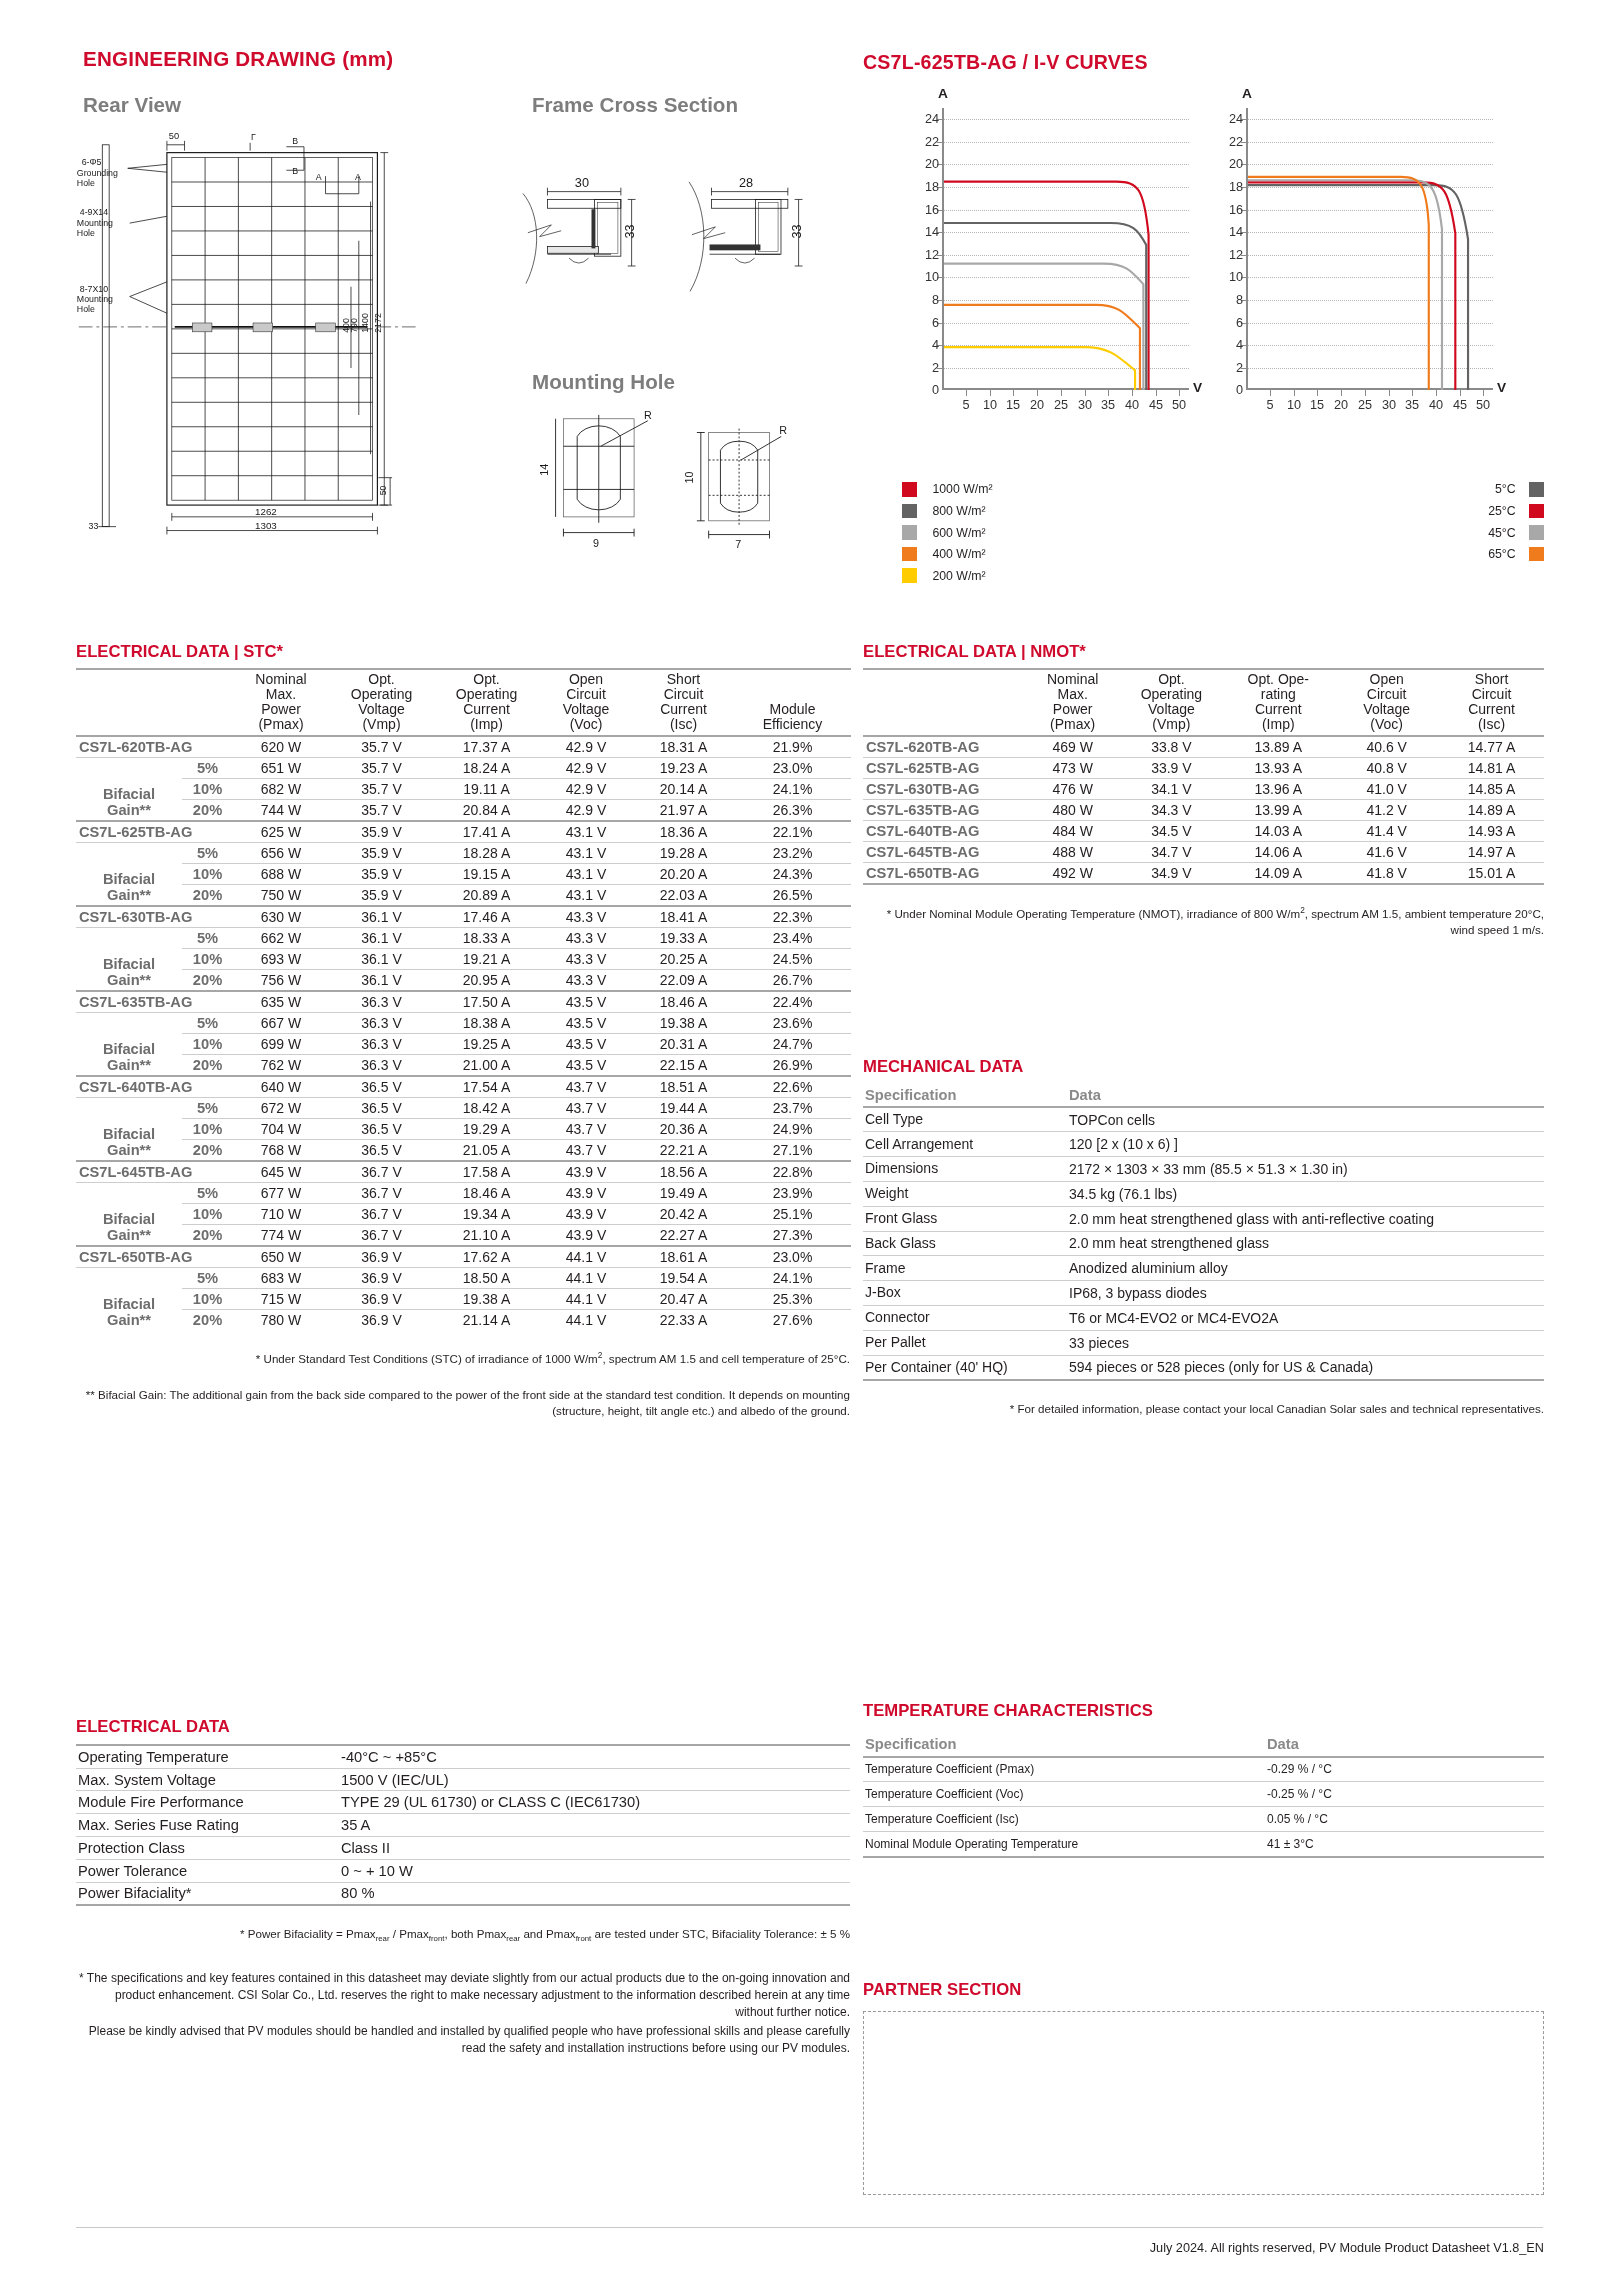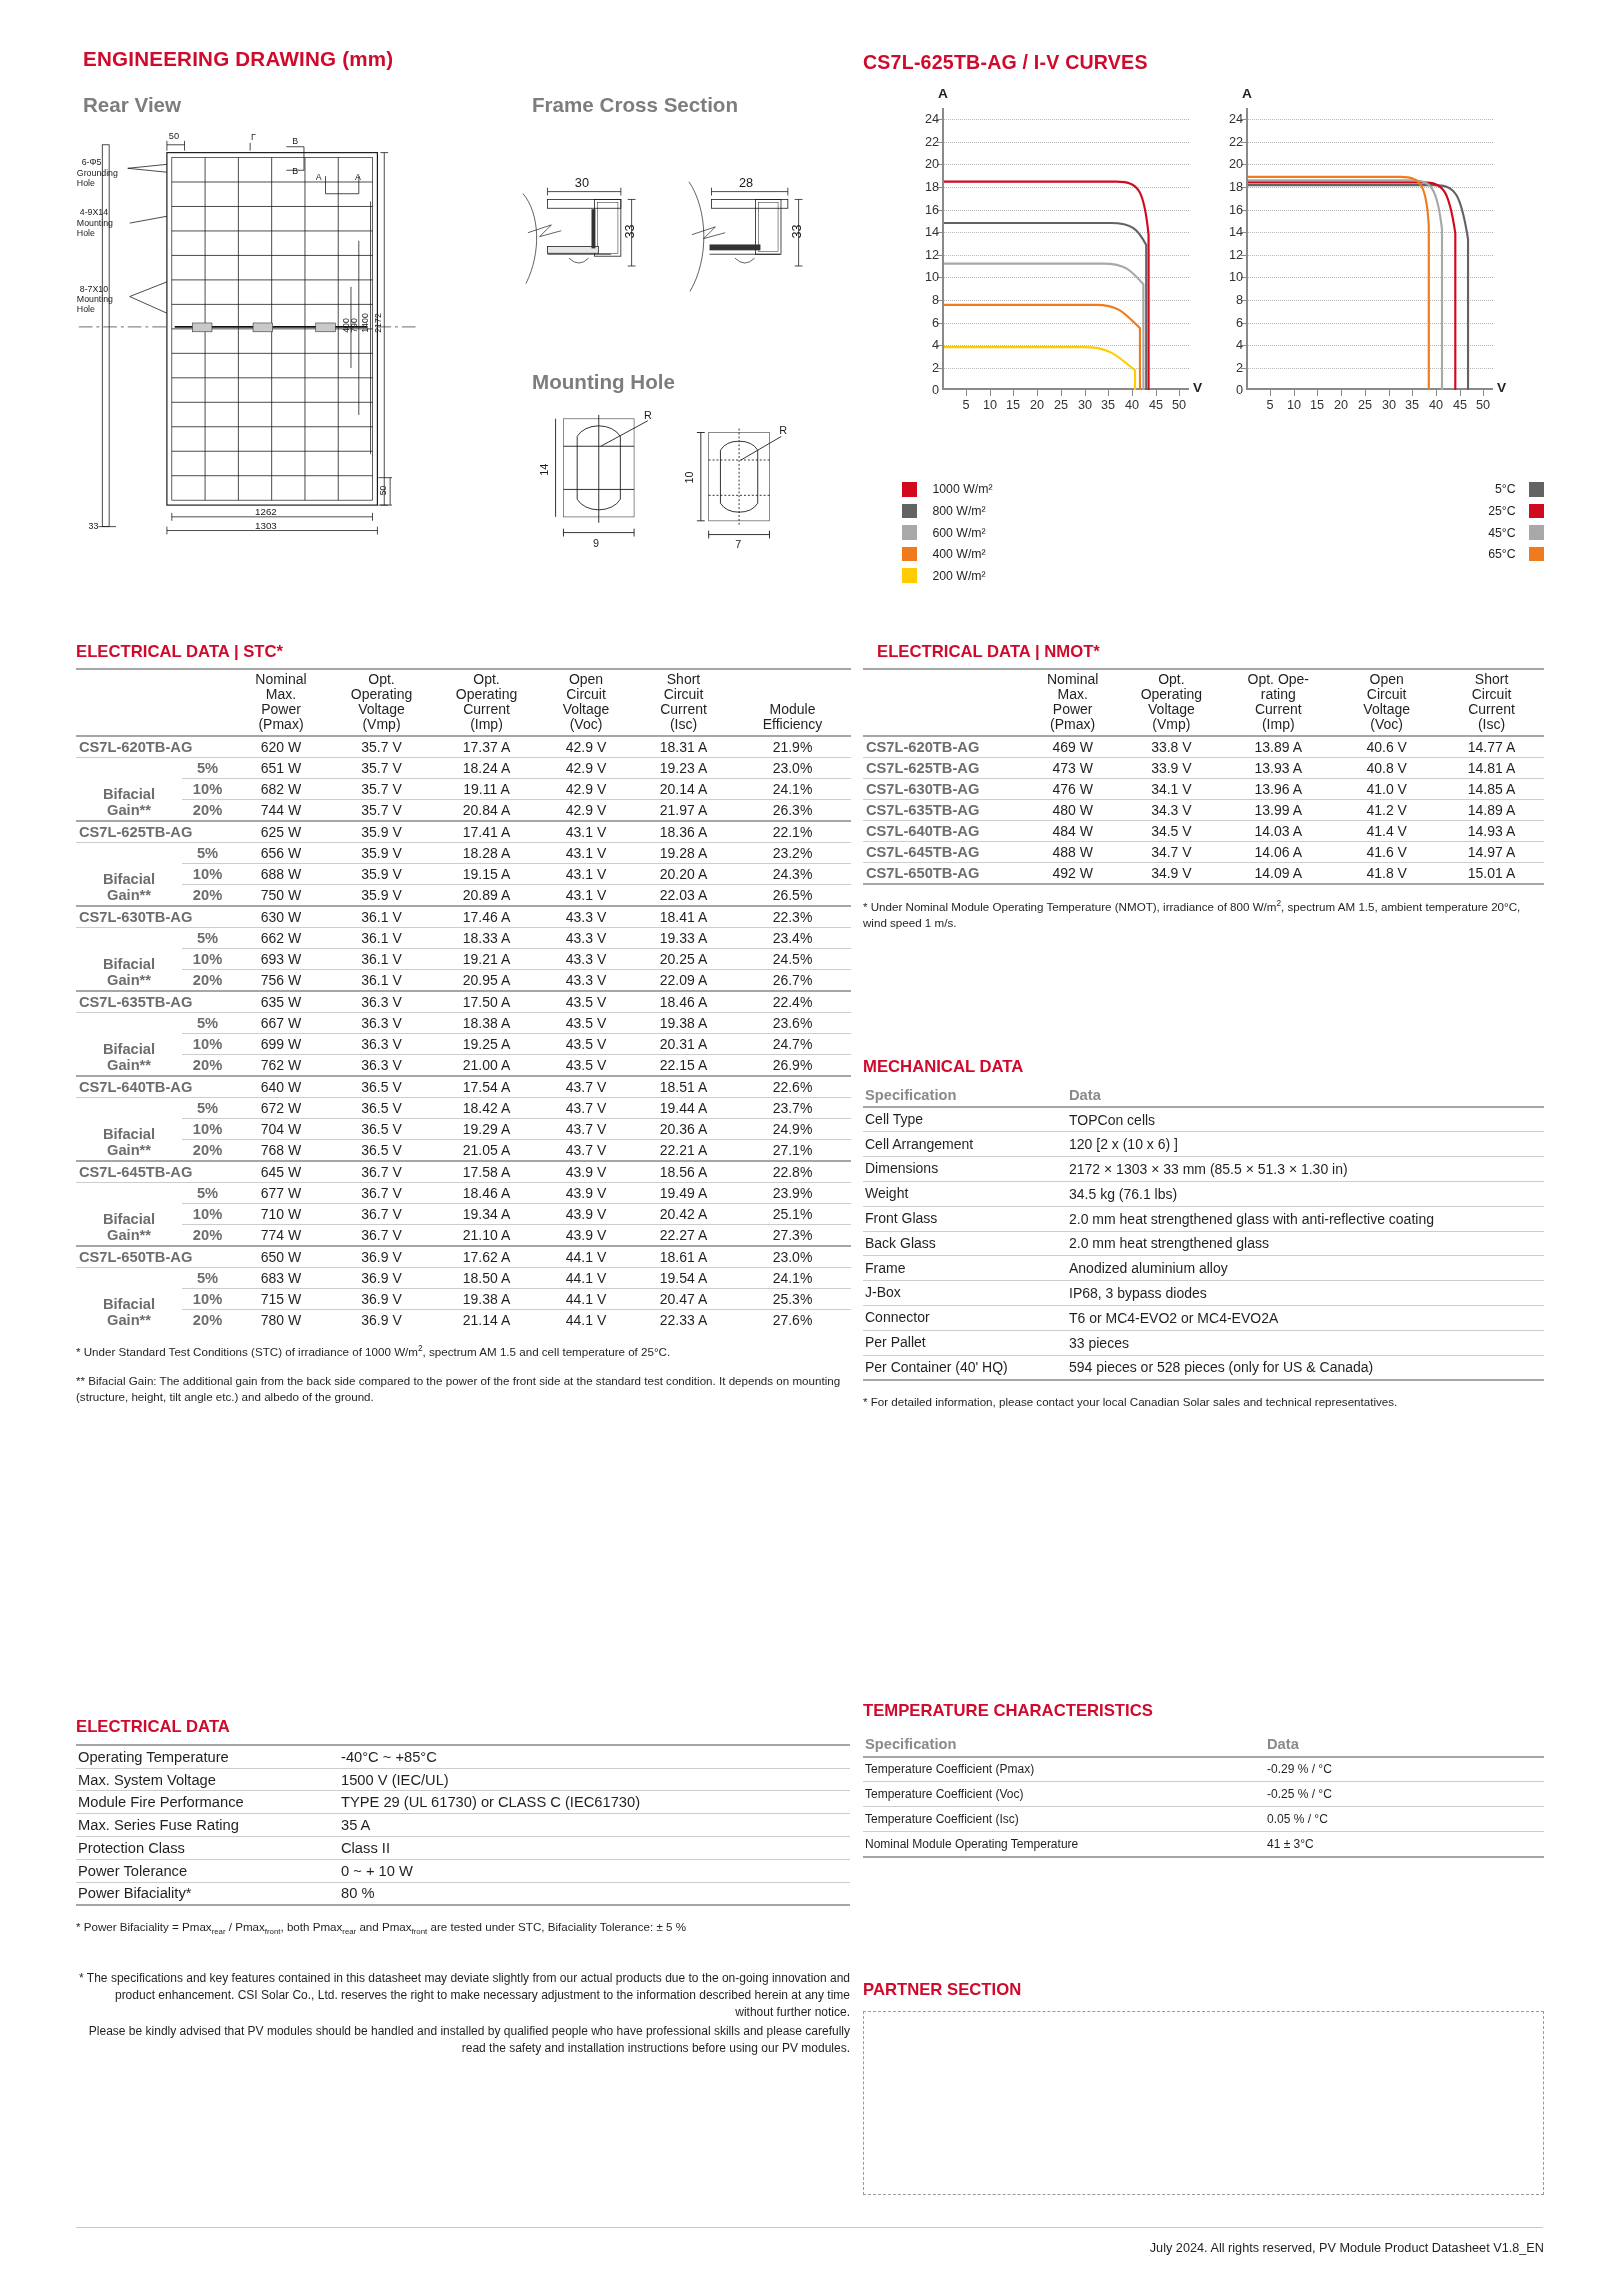--- a/index.html
+++ b/index.html
@@ -71,21 +71,21 @@
   }
   #stc-table thead tr { border-top:2.5px solid #a6a6a6; }
   #stc-table thead th.head-blank { border-top:2.5px solid #a6a6a6; }
   #stc-table .model-row td { border-top:2.5px solid #a6a6a6; border-bottom:1.5px solid #cdcdcd;}
   #stc-table .model-name { font-weight:bold; color:#6d6d6d; font-size:14.7px; text-align:left; white-space:nowrap;}
   #stc-table .bg-label { font-weight:bold; color:#6d6d6d; font-size:14.7px; text-align:center; line-height:1.05;}
   #stc-table .pct { font-weight:bold; color:#6d6d6d; font-size:14.7px; text-align:center; }
   #stc-table td.num { text-align:center; white-space:nowrap; }
   #stc-table tr.gain td { border-bottom:1.5px solid #cdcdcd; }
   #stc-table tr.gain-last td { border-bottom:none; }
-  .foot-note { font-size:11.6px; line-height:1.38; margin-top:13px; color:#231f20; }
+  .foot-note { font-size:11.6px; line-height:1.38; margin-top:20px; color:#231f20;text-align:right; }
   .foot-note sub { font-size:7.8px; }
   .foot-note sup { font-size:8.3px; }
 
   
   #nmot-wrap { position:absolute; left:863px; top:642px; width:681px; }
   #nmot-table thead th { font-weight:normal; font-size:14px; text-align:center; line-height:1.08; vertical-align:bottom; padding-bottom:2.9px;}
   #nmot-table thead tr { border-top:2.5px solid #a6a6a6; }
   #nmot-table tbody td { border-top:1.5px solid #cdcdcd; text-align:center; }
   #nmot-table tbody tr:first-child td { border-top:2.5px solid #a6a6a6; }
   #nmot-table tbody tr:last-child td { border-bottom:2.5px solid #a6a6a6; }
@@ -872,21 +872,21 @@
           </tr>
         </tbody>
     </table>
     <div class="foot-note">
       <span id="stc-fn1">* Under Standard Test Conditions (STC) of irradiance of 1000 W/m<sup>2</sup>, spectrum AM 1.5 and cell temperature of 25°C.</span>
     </div>
     <div class="foot-note">** Bifacial Gain: The additional gain from the back side compared to the power of the front side at the standard test condition. It depends on mounting (structure, height, tilt angle etc.) and albedo of the ground.</div>
   </div>
 
   <div id="nmot-wrap">
-    <div class="sec-title" style="margin-bottom:5.9px;margin-left:14px;">ELECTRICAL DATA | NMOT*</div>
+    <div class="sec-title" style="margin-bottom:5.9px;">ELECTRICAL DATA | NMOT*</div>
     <table class="dt" id="nmot-table">
       <colgroup>
         <col style="width:159px">
           <col style="width:94px">
           <col style="width:100px">
         <col style="width:110px">
           <col style="width:103px">
           <col style="width:103px">
       </colgroup>
       <thead>

